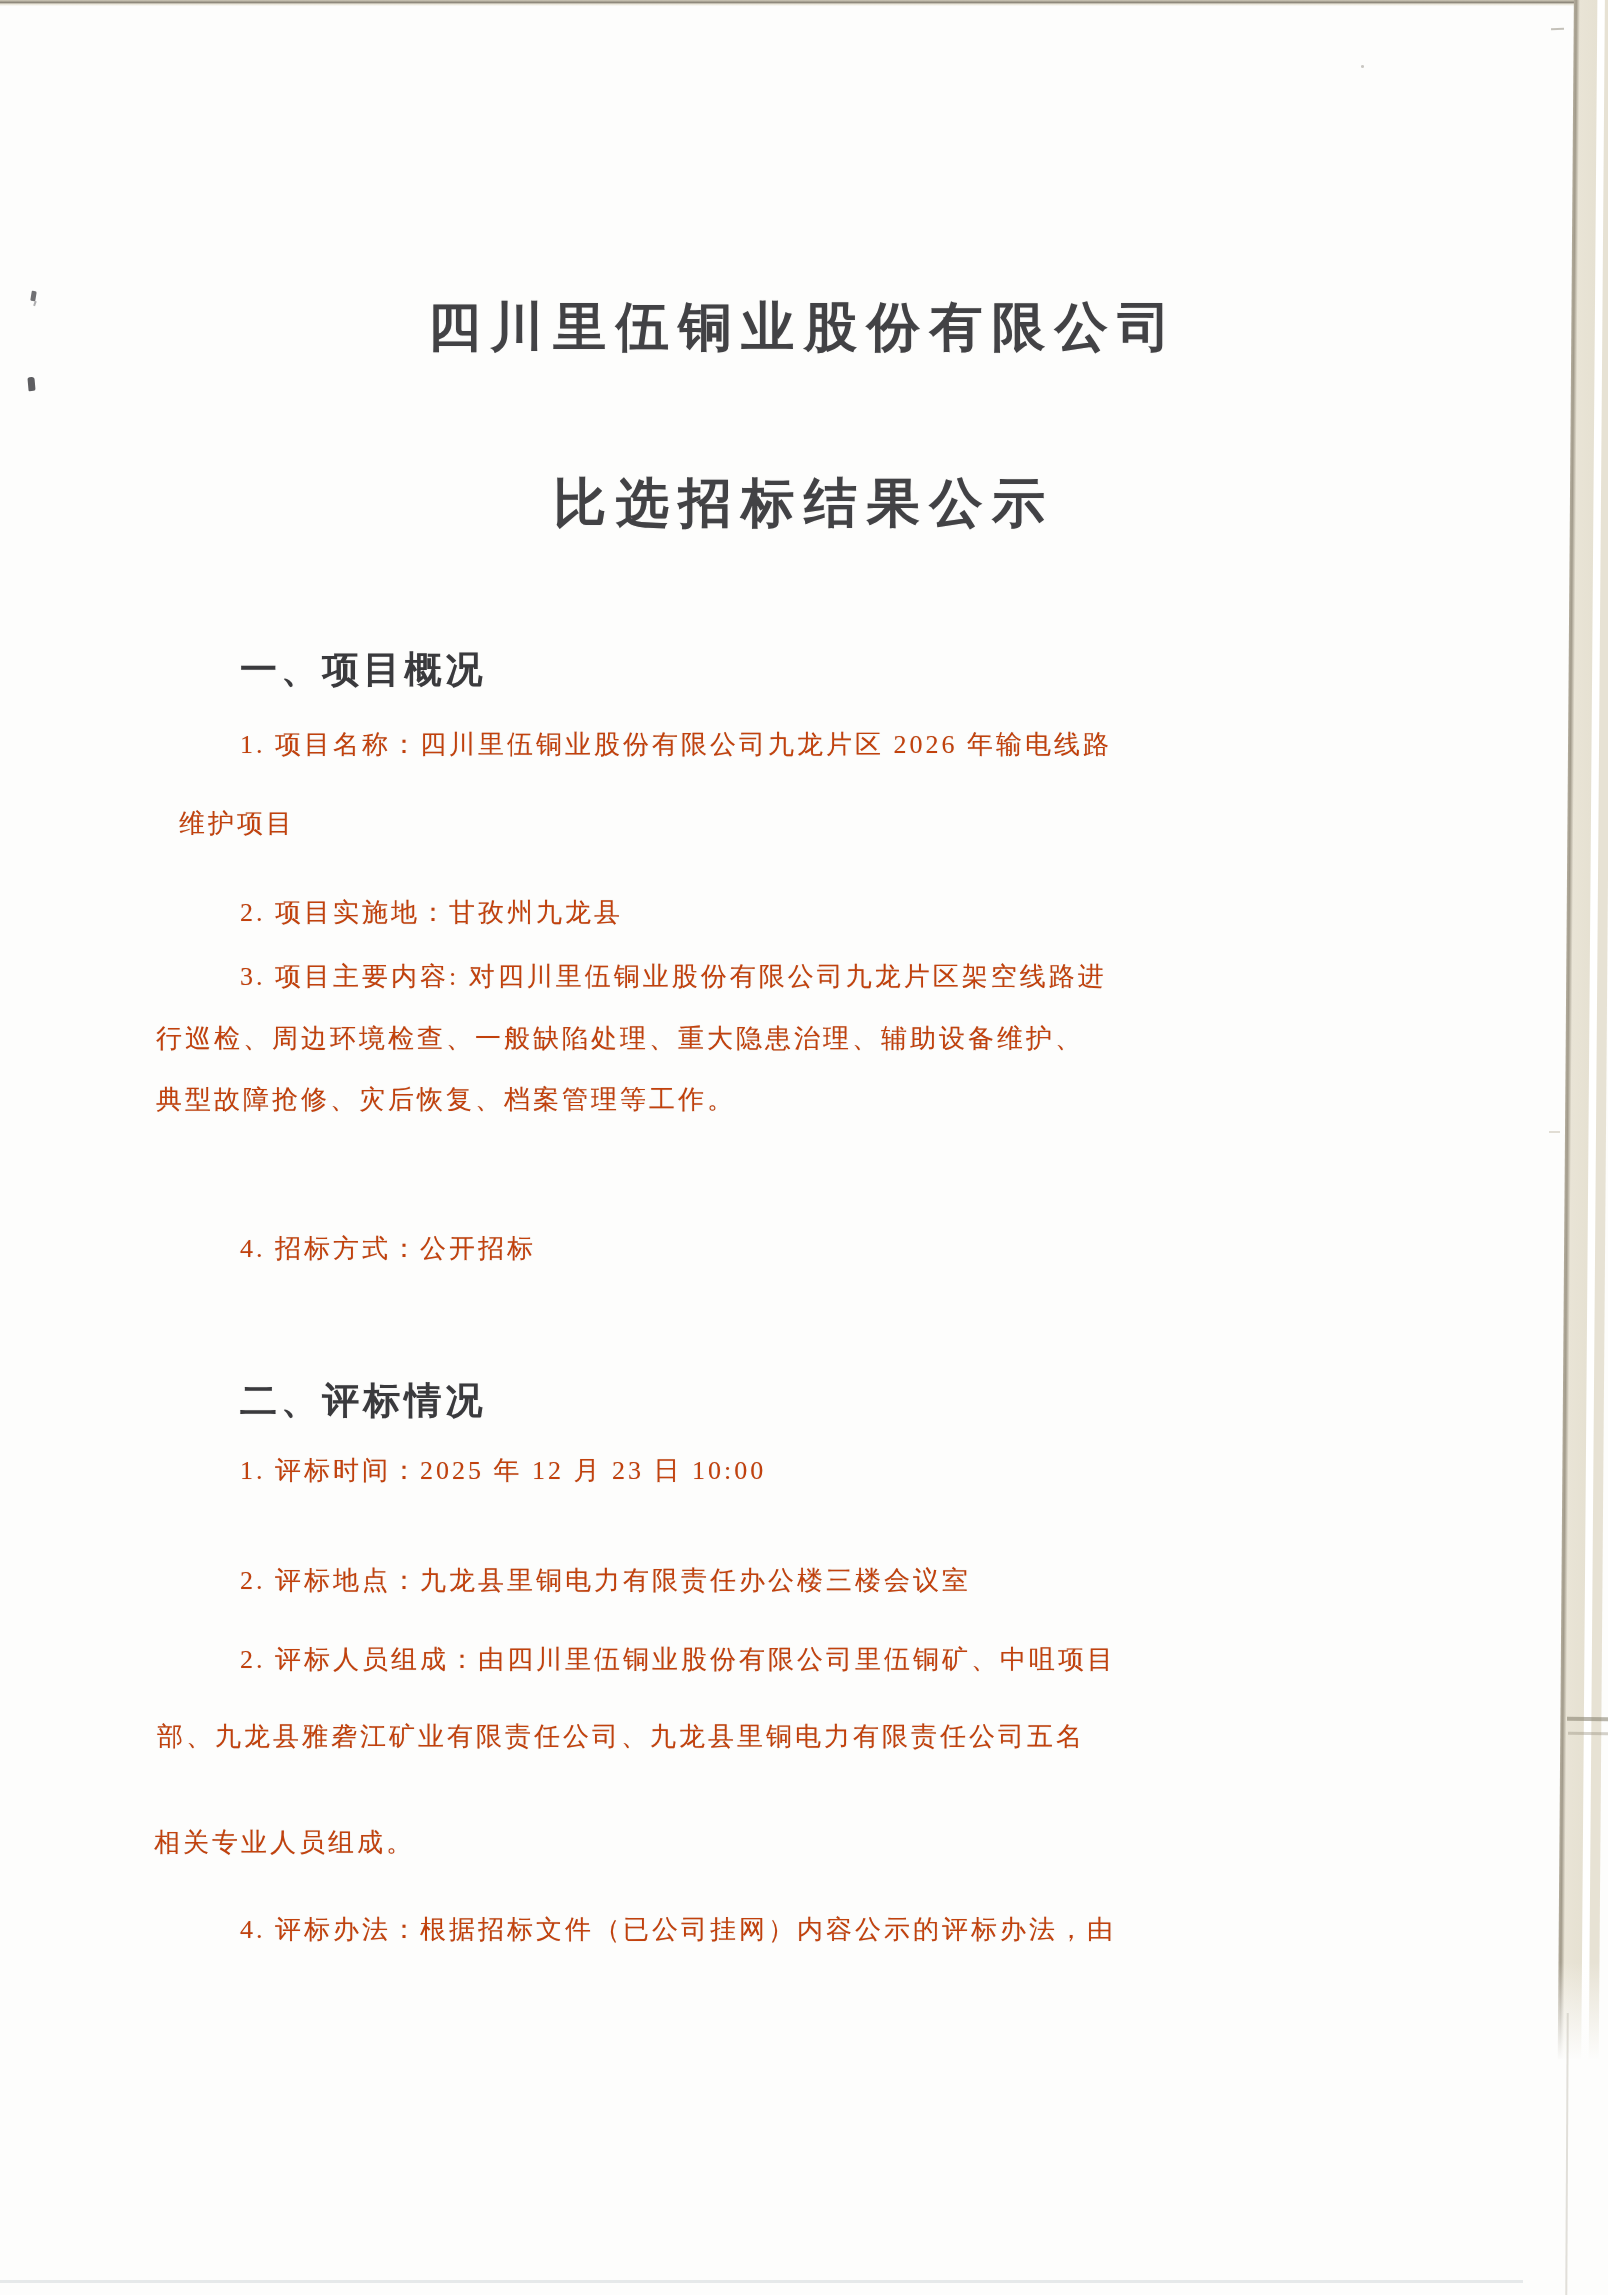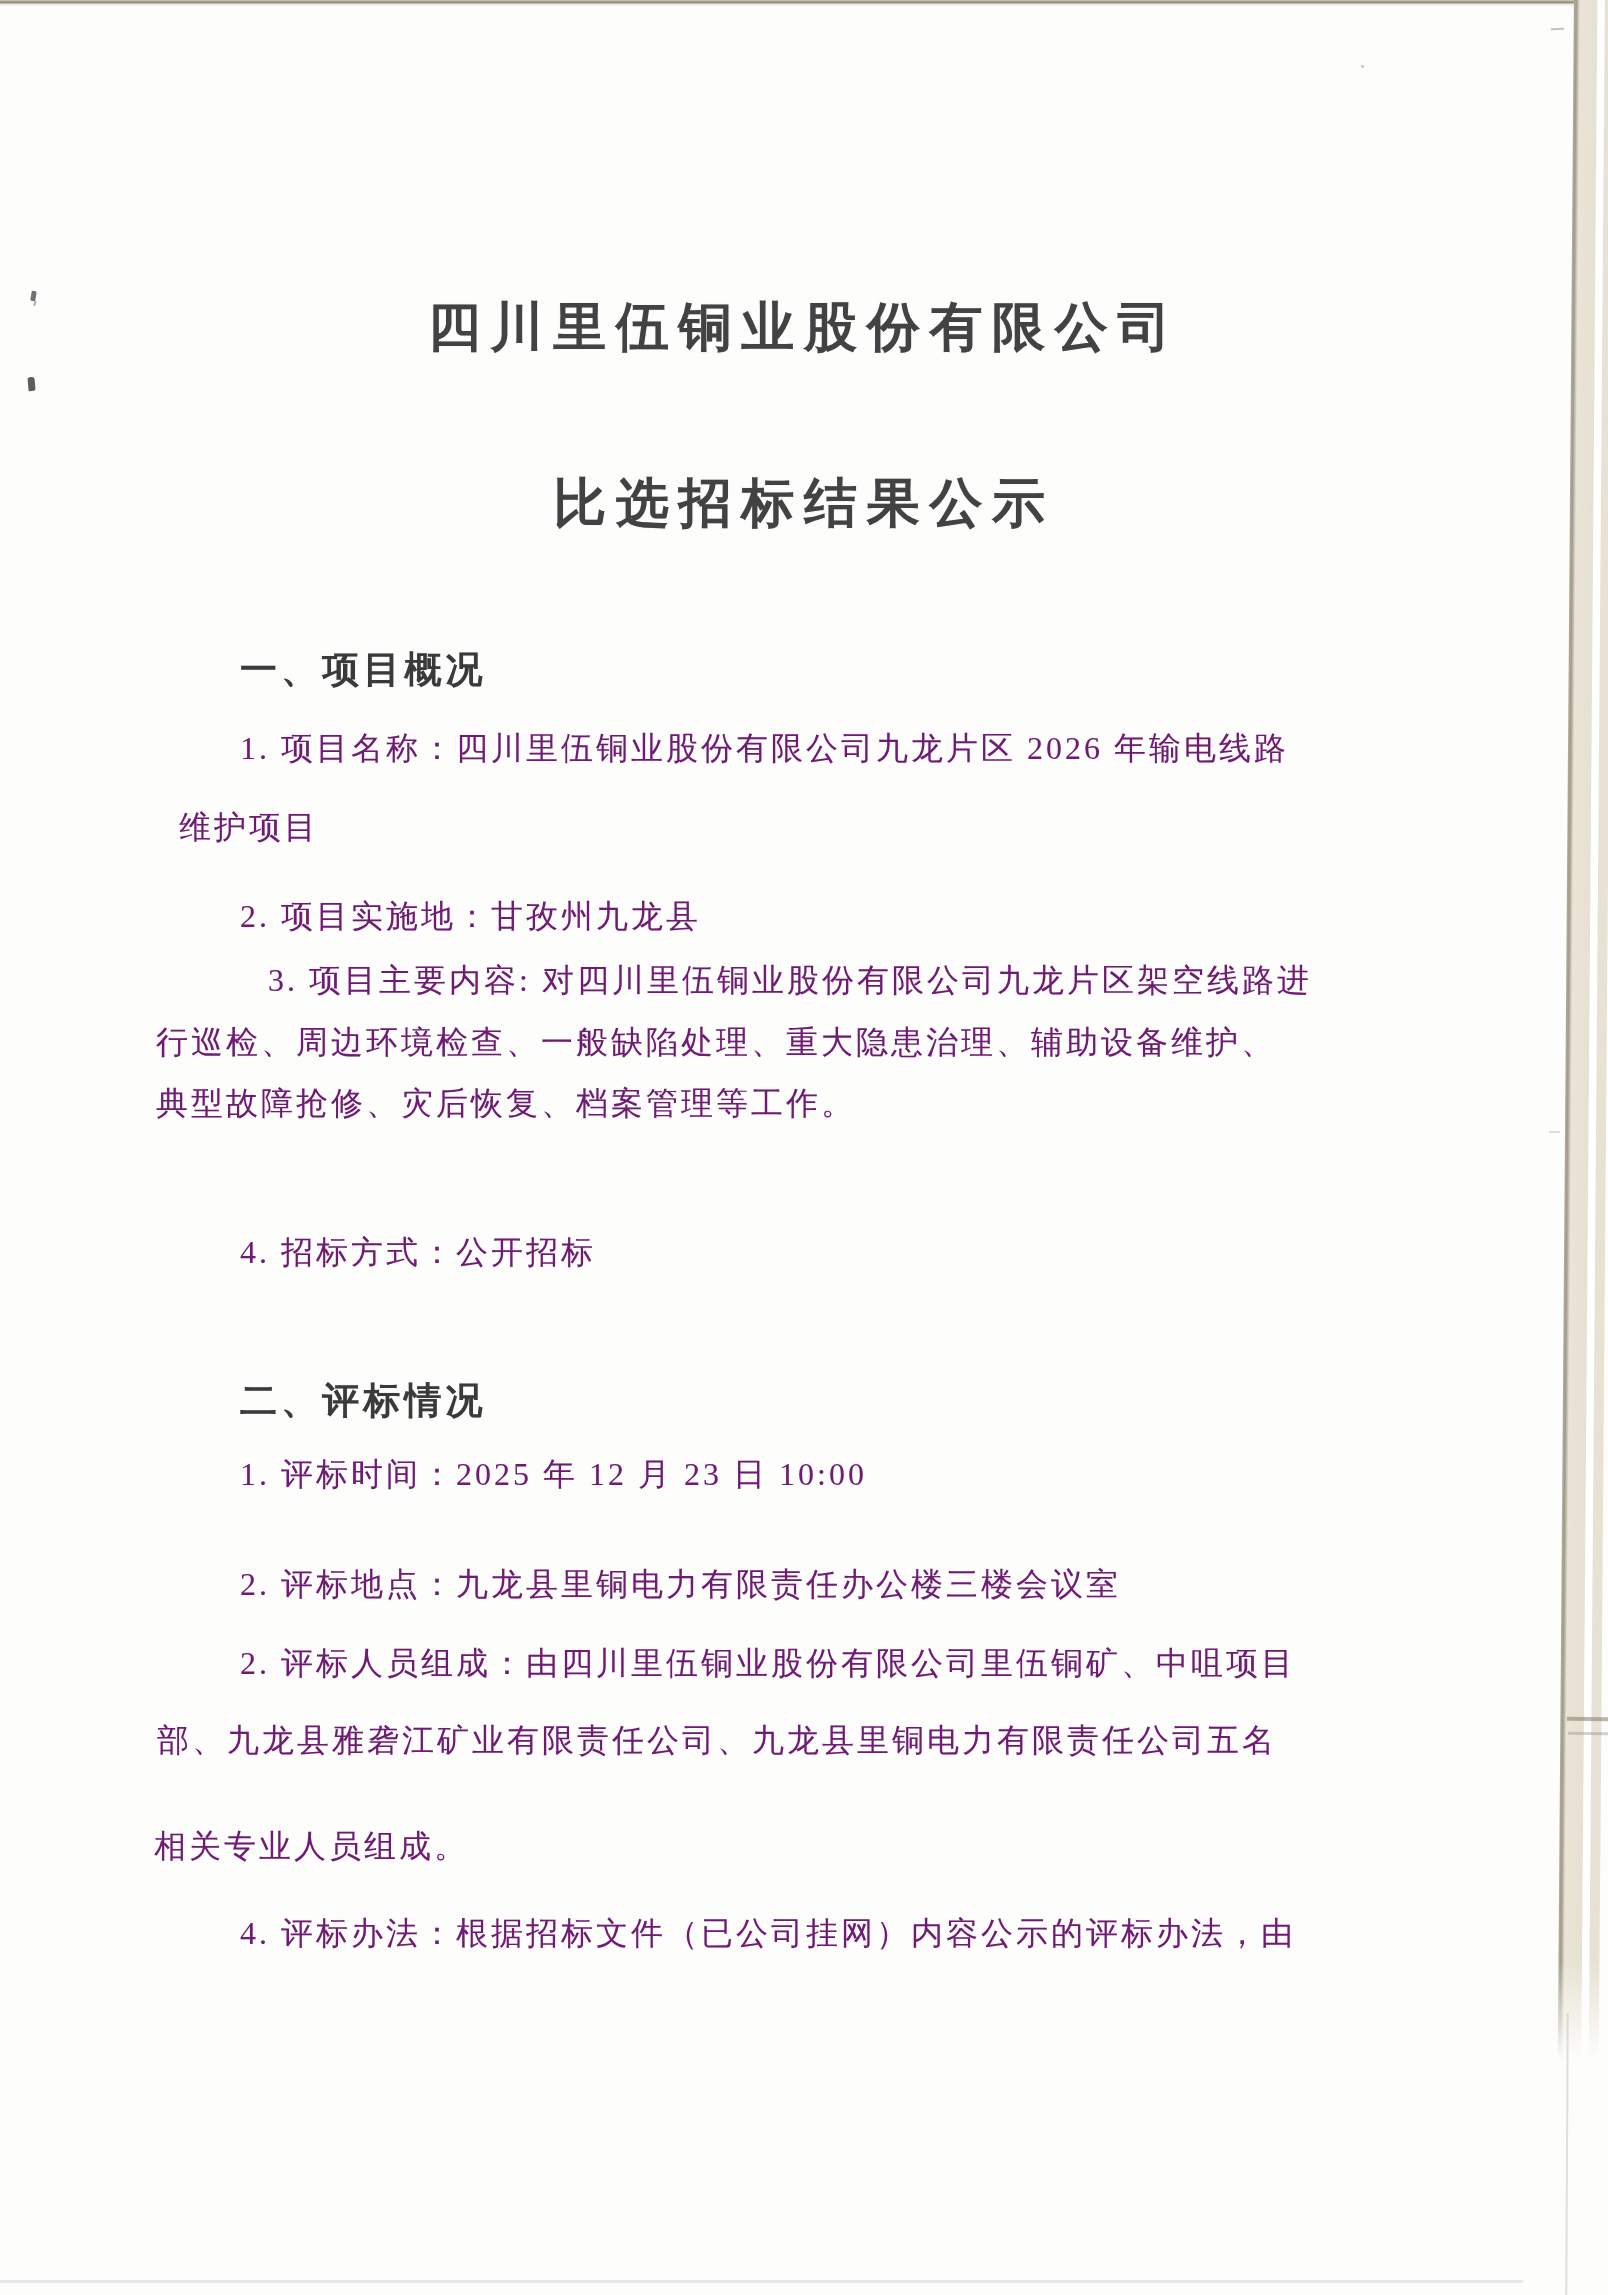--- a/index.html
+++ b/index.html
@@ -77,22 +77,22 @@
     position:absolute;left:0;width:1608px;
     text-align:center;white-space:nowrap;
     font-family:"Liberation Sans", sans-serif;
     font-weight:700;
     font-size:53px;letter-spacing:9.7px;
     color:#424245;
     text-shadow:0 0 1px rgba(80,80,80,.30);
   }
   .bline{
     position:absolute;white-space:nowrap;
-    font-size:32px;letter-spacing:3px;
-    color:#701a75;
+    font-size:26px;letter-spacing:3px;
+    color:#c2410c;
     text-shadow:0 0 1px rgba(80,80,80,.25);
   }
   .bline.heading{
     font-family:"Liberation Sans", sans-serif;
     font-weight:700;font-size:37px;letter-spacing:4.1px;
     color:#3a3a3d;
   }
 </style>
 </head>
 <body>
@@ -116,21 +116,21 @@
   <div class="tline" style="top:292px;">四川里伍铜业股份有限公司</div>
   <div class="tline" style="top:468px;">比选招标结果公示</div>
 
   <div class="bline heading" style="top:645px;left:240px;">一、项目概况</div>
 
   <div class="bline" style="top:727px;left:240px;">1. 项目名称：四川里伍铜业股份有限公司九龙片区 2026 年输电线路</div>
   <div class="bline" style="top:806px;left:179px;">维护项目</div>
 
   <div class="bline" style="top:895px;left:240px;">2. 项目实施地：甘孜州九龙县</div>
 
-  <div class="bline" style="top:959px;left:240px;margin-left:28px;">3. 项目主要内容: 对四川里伍铜业股份有限公司九龙片区架空线路进</div>
+  <div class="bline" style="top:959px;left:240px;">3. 项目主要内容: 对四川里伍铜业股份有限公司九龙片区架空线路进</div>
   <div class="bline" style="top:1021px;left:156px;">行巡检、周边环境检查、一般缺陷处理、重大隐患治理、辅助设备维护、</div>
   <div class="bline" style="top:1082px;left:156px;">典型故障抢修、灾后恢复、档案管理等工作。</div>
 
   <div class="bline" style="top:1231px;left:240px;">4. 招标方式：公开招标</div>
 
 
   <div class="bline heading" style="top:1376px;left:240px;">二、评标情况</div>
 
   <div class="bline" style="top:1453px;left:240px;">1. 评标时间：2025 年 12 月 23 日 10:00</div>
 

